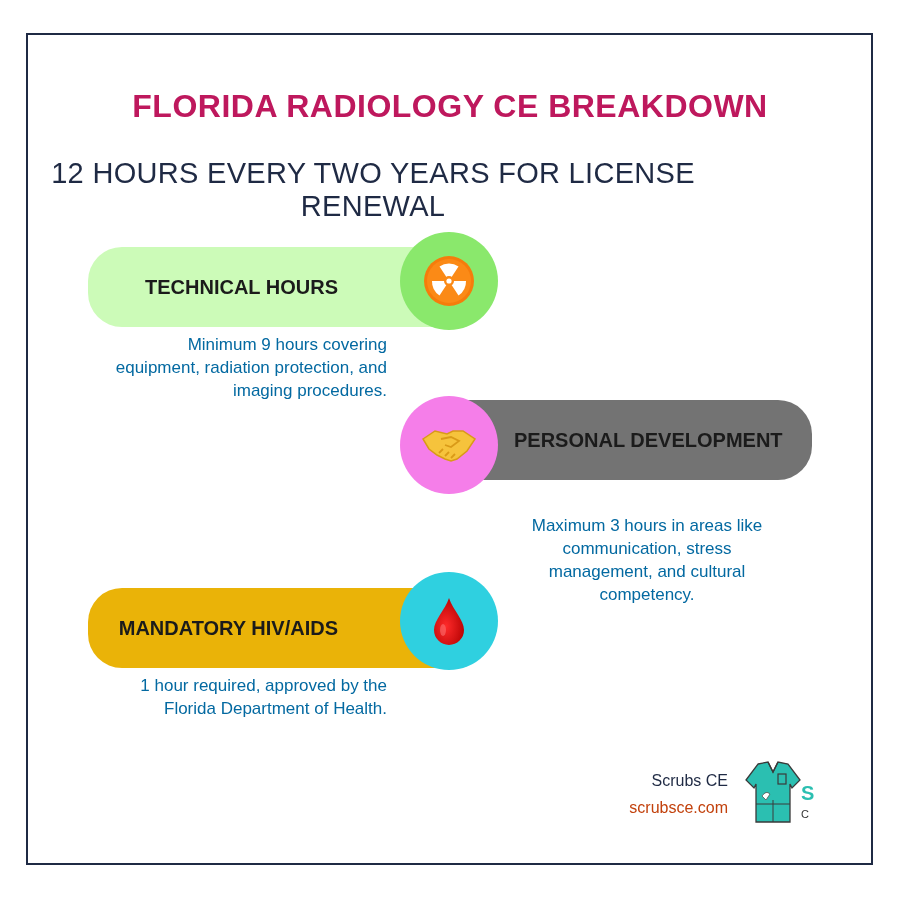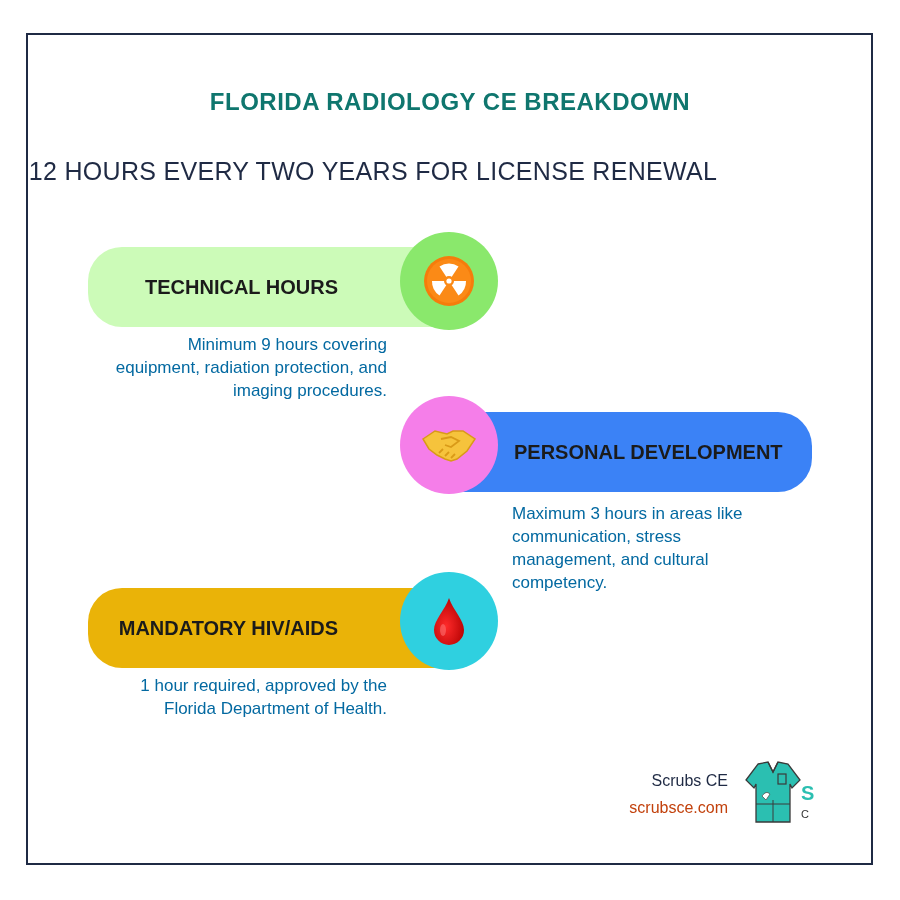--- a/index.html
+++ b/index.html
@@ -1,27 +1,27 @@
 <!DOCTYPE html>
 <html><head>
 <meta charset="utf-8">
 <style>
   html, body { margin:0; padding:0; background:#ffffff; }
   body { width:900px; height:900px; position:relative; overflow:hidden; font-family:"Liberation Sans", sans-serif; }
   .frame { position:absolute; left:26px; top:33px; width:847px; height:832px; border:2px solid #1f2a44; box-sizing:border-box; background:#fff; }
-  .title { position:absolute; left:0; width:900px; top:88px; text-align:center; font-size:24px; font-weight:bold; color:#0f766e; letter-spacing:0.5px; }
-  .subtitle { position:absolute; left:0; width:746px; top:157px; text-align:center; font-size:25px; color:#1f2a44; letter-spacing:0.3px; }
+  .title { position:absolute; left:0; width:900px; top:88px; text-align:center; font-size:32px; font-weight:bold; color:#be185d; letter-spacing:0.5px; }
+  .subtitle { position:absolute; left:0; width:746px; top:157px; text-align:center; font-size:29px; color:#1f2a44; letter-spacing:0.3px; }
 
   .pill { position:absolute; height:80px; box-sizing:border-box; display:flex; align-items:center; font-weight:bold; font-size:20px; color:#1b1b1b; }
   .pill.left { border-radius:34px 0 0 34px; justify-content:flex-end; padding-right:110px; }
   .pill.right { border-radius:0 34px 34px 0; justify-content:flex-start; padding-left:115px; }
   .circle { position:absolute; width:98px; height:98px; border-radius:50%; display:flex; align-items:center; justify-content:center; }
   .desc { position:absolute; font-size:17px; line-height:23px; color:#0369a1; }
   .desc.left { text-align:right; }
-  .desc.right { text-align:left; }
+  .desc.right { text-align:center;margin-top:12px; }
 
   .brand-name { position:absolute; right:172px; top:772px; font-weight:normal; font-size:16px; color:#1f2a44; }
   .brand-url { position:absolute; right:172px; top:799px; font-size:16px; color:#c2410c; }
   .logo { position:absolute; left:744px; top:760px; width:70px; height:66px; }
 </style>
 </head>
 <body>
 
 <div class="frame"></div>
 
@@ -37,21 +37,21 @@
     <circle cx="26" cy="26" r="22" fill="#fb8a16"></circle>
     <path d="M26 26 L16.5 11.5 A17 17 0 0 1 35.5 11.5 Z" fill="#fff"></path>
     <path d="M26 26 L43 26 A17 17 0 0 1 35.5 40.5 Z" fill="#fff" transform="rotate(0 26 26)"></path>
     <path d="M26 26 L16.5 40.5 A17 17 0 0 1 9 26 Z" fill="#fff"></path>
     <circle cx="26" cy="26" r="5" fill="#fb8a16"></circle>
     <circle cx="26" cy="26" r="2.6" fill="#fff"></circle>
   </svg>
 </div>
 <div class="desc left" style="left:100px; top:333px; width:287px;">Minimum 9 hours covering equipment, radiation protection, and imaging procedures.</div>
 
-<div class="pill right" style="left:440px; top:412px; width:372px; background:#3b82f6; padding-left:74px;">
+<div class="pill right" style="left:440px; top:400px; width:372px; background:#737373; padding-left:74px;">
   <span>PERSONAL DEVELOPMENT</span>
 </div>
 <div class="circle" style="left:400px; top:396px; background:#f57ee9;">
   <svg width="56" height="40" viewBox="0 0 56 40">
     <path d="M2 14 L14 6 L26 9 L32 6 L42 6 L54 14 L46 26 L36 34 L30 36 L24 34 L16 30 L8 24 Z" fill="#f6c33c" stroke="#d99a18" stroke-width="1.5"></path>
     <path d="M20 14 L30 12 L38 16 L30 22 L24 20" fill="none" stroke="#d99a18" stroke-width="1.8"></path>
     <path d="M18 28 L22 24 M24 31 L28 27 M30 33 L34 29" stroke="#d99a18" stroke-width="1.8"></path>
   </svg>
 </div>
 <div class="desc right" style="left:512px; top:502px; width:270px;">Maximum 3 hours in areas like communication, stress management, and cultural competency.</div>

